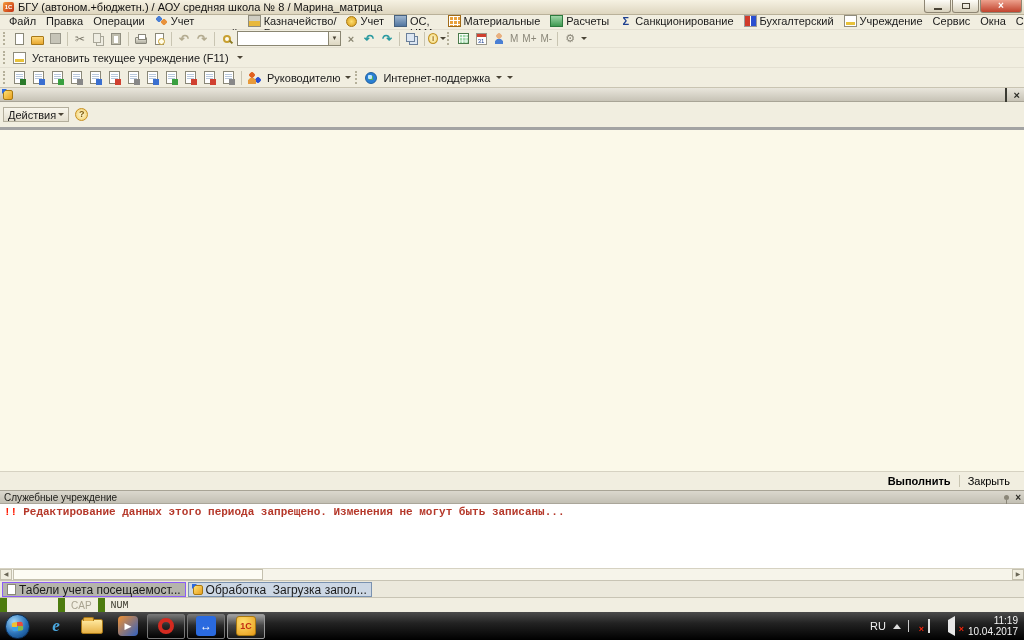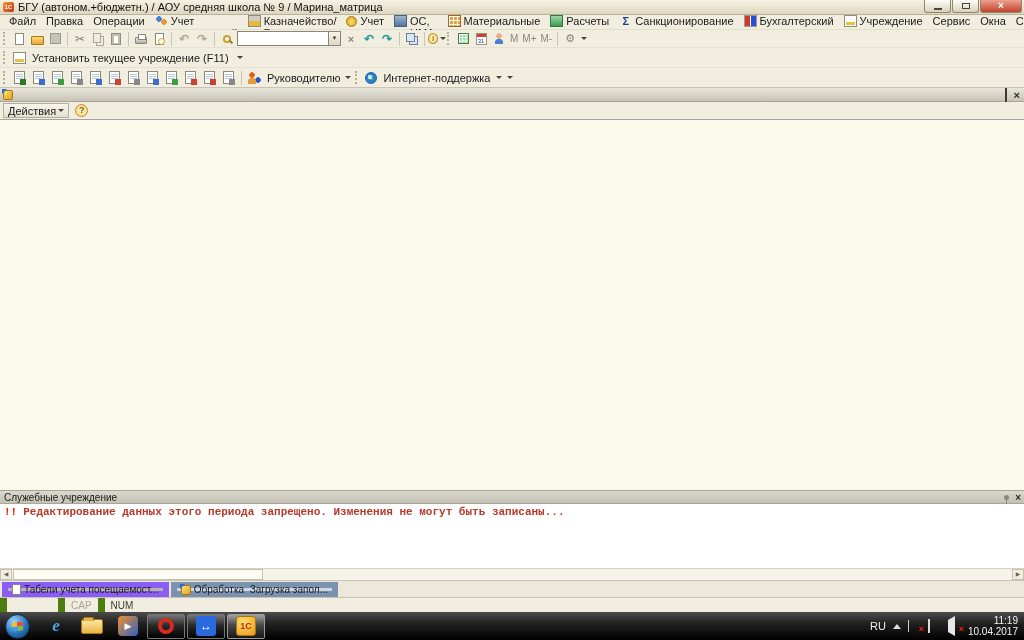--- a/index.html
+++ b/index.html
@@ -125,22 +125,22 @@
        border:1px solid #a87810;border-radius:2px;position:relative;margin-right:4px;flex:0 0 auto;}
   .ic-proc::after{content:"";position:absolute;left:-2px;top:-2px;width:0;height:0;
        border-top:5px solid #2a6adf;border-right:5px solid transparent;}
   .mdi-title{font-weight:bold;font-size:11px;color:#141414;}
   .mdi-controls{position:absolute;right:4px;top:1px;display:flex;align-items:center;gap:7px;}
   .mglyph-min{width:7px;height:2px;background:#3a3a32;margin-top:6px;}
   .mglyph-rest{width:7px;height:6px;border:1px solid #3a3a32;position:relative;background:#e9e6dc;}
   .mglyph-rest::before{content:"";position:absolute;left:2px;top:-3px;width:7px;height:6px;
        border:1px solid #3a3a32;z-index:-1;}
   .mglyph-close{font-size:11px;font-weight:bold;color:#2a2a24;line-height:12px;}
-  .mdi-actions{height:18px;display:flex;align-items:center;background:#f1eee0;
-       border-bottom:1px solid #a3a3a3;padding:0 3px;}
+  .mdi-actions{height:28px;display:flex;align-items:center;background:#f1eee0;
+       border-bottom:3px solid #a3a3a3;padding:0 3px;}
   .actions-btn{display:flex;align-items:center;height:15px;border:1px solid #b3ae9c;
        background:linear-gradient(#f8f6ec,#e4dfcf);padding:0 4px;cursor:default;}
   .help-btn{width:13px;height:13px;border-radius:50%;border:1px solid #c89020;
        background:radial-gradient(#fff8d8,#f0cc60);color:#7a5a10;font-weight:bold;
        font-size:9px;line-height:11px;text-align:center;margin-left:6px;cursor:default;}
   .mdi-content{flex:1;background:#fbf9e9;}
   .mdi-footer{height:19px;background:#f1eee0;border-top:1px solid #d6d2c2;
        display:flex;align-items:center;justify-content:flex-end;padding-right:6px;}
   .flat-btn{padding:0 8px;font-size:11px;cursor:default;background:none;border:none;
        font-family:"Liberation Sans",sans-serif;}
@@ -164,36 +164,36 @@
   .sc-btn{position:absolute;top:0;width:12px;height:11px;background:#f1eee0;
        border:1px solid #c4c0ae;font-size:6px;line-height:9px;text-align:center;color:#6a6656;}
   .sc-left{left:0;}
   .sc-right{right:0;}
   .sc-thumb{position:absolute;left:13px;top:0;width:250px;height:11px;background:#fdfcf4;
        border:1px solid #c4c0ae;}
 
   
   .mdi-tabs{height:17px;background:#ece9dc;border-top:1px solid #c8c4b4;display:flex;
        align-items:center;padding:1px 2px 0 2px;gap:2px;}
-  .wtab{height:15px;display:flex;align-items:center;padding:0 4px;border:6px solid #8b5cf6;
-       font-size:10px;cursor:default;}
+  .wtab{height:15px;display:flex;align-items:center;padding:0 4px;border:1px solid #8b5cf6;
+       font-size:12px;cursor:default;}
   .wtab.inactive{background:#b5b4ac;}
   .wtab.active{background:#ccd7e4;border-color:#7a92b0;}
   .wtab .mi,.wtab .ic-proc{margin-right:3px;}
   .tab-page{width:9px;height:11px;background:#fff;border:1px solid #8a8878;margin-right:3px;flex:0 0 auto;}
 
   
   .statusbar{height:15px;background:#f1eee1;border-top:1px solid #c8c4b4;display:flex;
        align-items:center;font-size:10px;}
   .status-hint{flex:1;padding-left:4px;color:#23231e;}
   .status-cell{border-left:7px solid #4d7c0f;height:15px;display:flex;align-items:center;
        justify-content:center;padding:0 6px;}
   .cell-empty{width:58px;}
   .cap{color:#a8a390;}
-  .num{color:#3c3a2e;}
+  .num{color:#3c3a2e;font-family:Liberation Mono, monospace;}
 
   
   .taskbar{height:28px;background:linear-gradient(#4c4c4c,#222 40%,#000);display:flex;
        align-items:center;color:#fff;}
   .start-orb{width:25px;height:25px;border-radius:50%;margin:0 8px 0 5px;flex:0 0 auto;
        background:radial-gradient(circle at 35% 28%,#9ed4f6,#2a72b8 55%,#0b3a70);
        border:1px solid #0a2a50;display:flex;align-items:center;justify-content:center;}
   .orb-flag{width:11px;height:9px;border-radius:2px;transform:rotate(-6deg);
        background:conic-gradient(#e84c3d 0 25%,#82b84c 0 50%,#3aa0e8 0 75%,#f0c030 0);}
   .ticon{width:36px;height:26px;display:flex;align-items:center;justify-content:center;flex:0 0 auto;}
@@ -225,21 +225,21 @@
        border-right:7px solid #e8e8e8;margin-top:2px;}
   .err-x{position:absolute;right:-3px;bottom:-2px;color:#ff2a10;font-weight:bold;font-size:9px;
        text-shadow:0 0 1px #000;}
   .clock{text-align:right;font-size:10px;line-height:11px;color:#f4f4f4;}
 </style>
 </head>
 <body>
 
 <div class="titlebar">
   <span class="app-logo">1С</span>
-  <span class="title-text">БГУ (автоном.+бюджетн.) / АОУ средняя школа № 9 / Марина_матрица</span>
+  <span class="title-text">БГУ (автоном.+бюджетн.) / АОУ средняя школа № 8 / Марина_матрица</span>
   <span class="win-controls">
     <span class="wbtn">
         <span class="glyph-min"></span>
       </span>
     <span class="wbtn">
         <span class="glyph-max"></span>
       </span>
     <span class="wbtn close">
         <span class="glyph-close">×</span>
       </span>
@@ -480,20 +480,25 @@
     </span>
   </div>
   <div class="mdi-actions">
     <span class="actions-btn">
       <span>Действия</span>
       <span class="arrow"></span>
     </span>
     <span class="help-btn">?</span>
   </div>
   <div class="mdi-content"></div>
+  <div class="mdi-footer">
+    <button class="flat-btn primary">Выполнить</button>
+    <span class="vsep"></span>
+    <button class="flat-btn">Закрыть</button>
+  </div>
 </div>
 
 <div class="messages">
   <div class="msg-header">
     <span class="msg-title">Служебные учреждение</span>
     <span class="msg-hdr-controls">
       <span class="pin"></span>
       <span class="msg-x">×</span>
     </span>
   </div>

